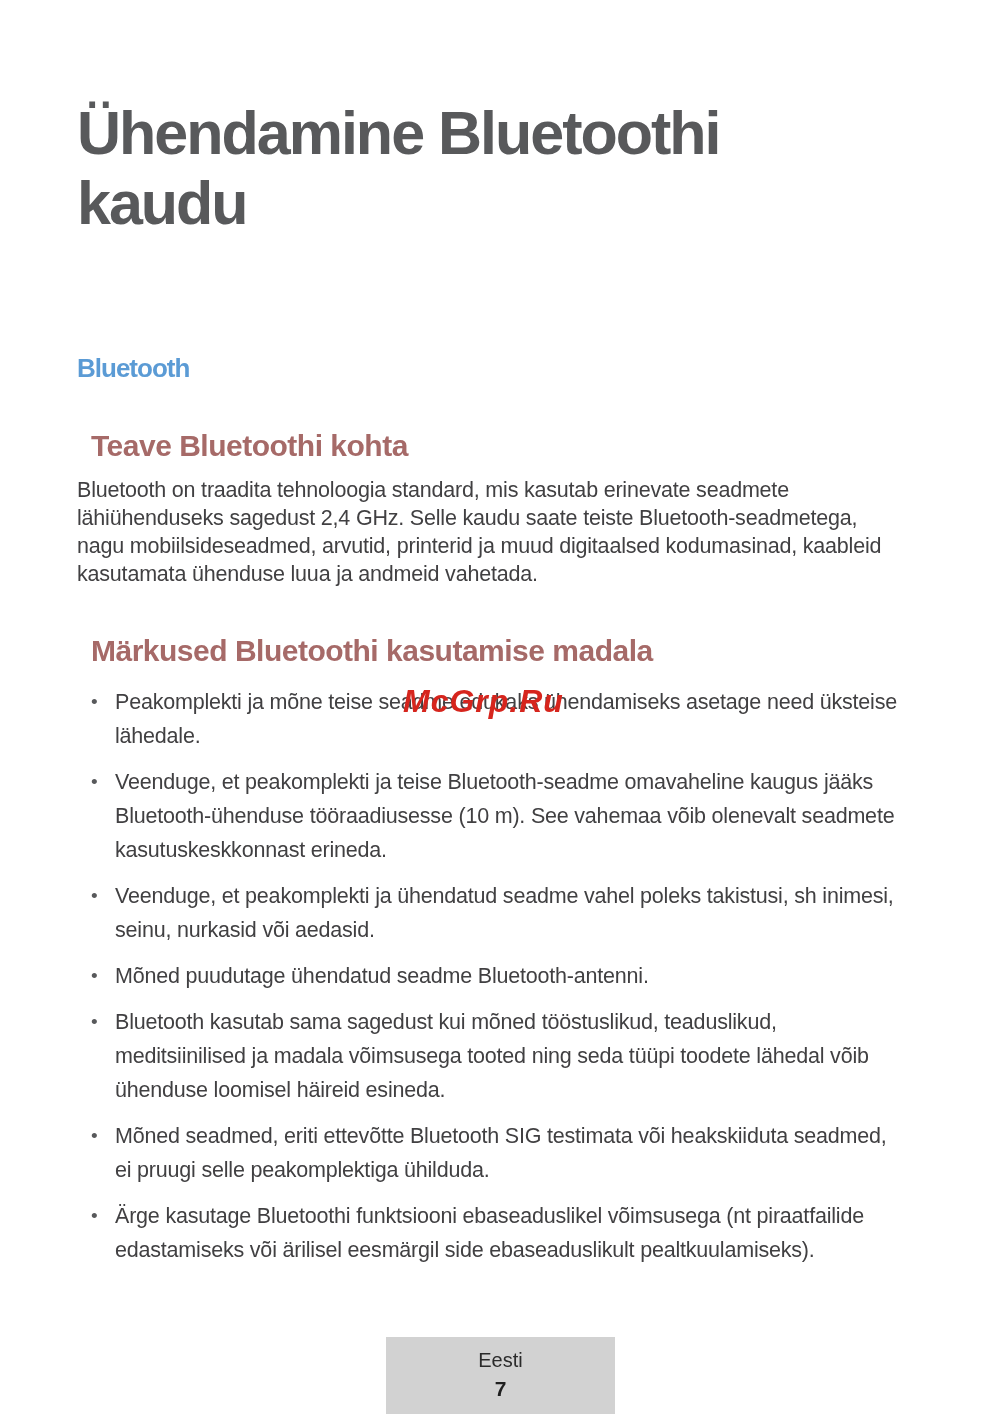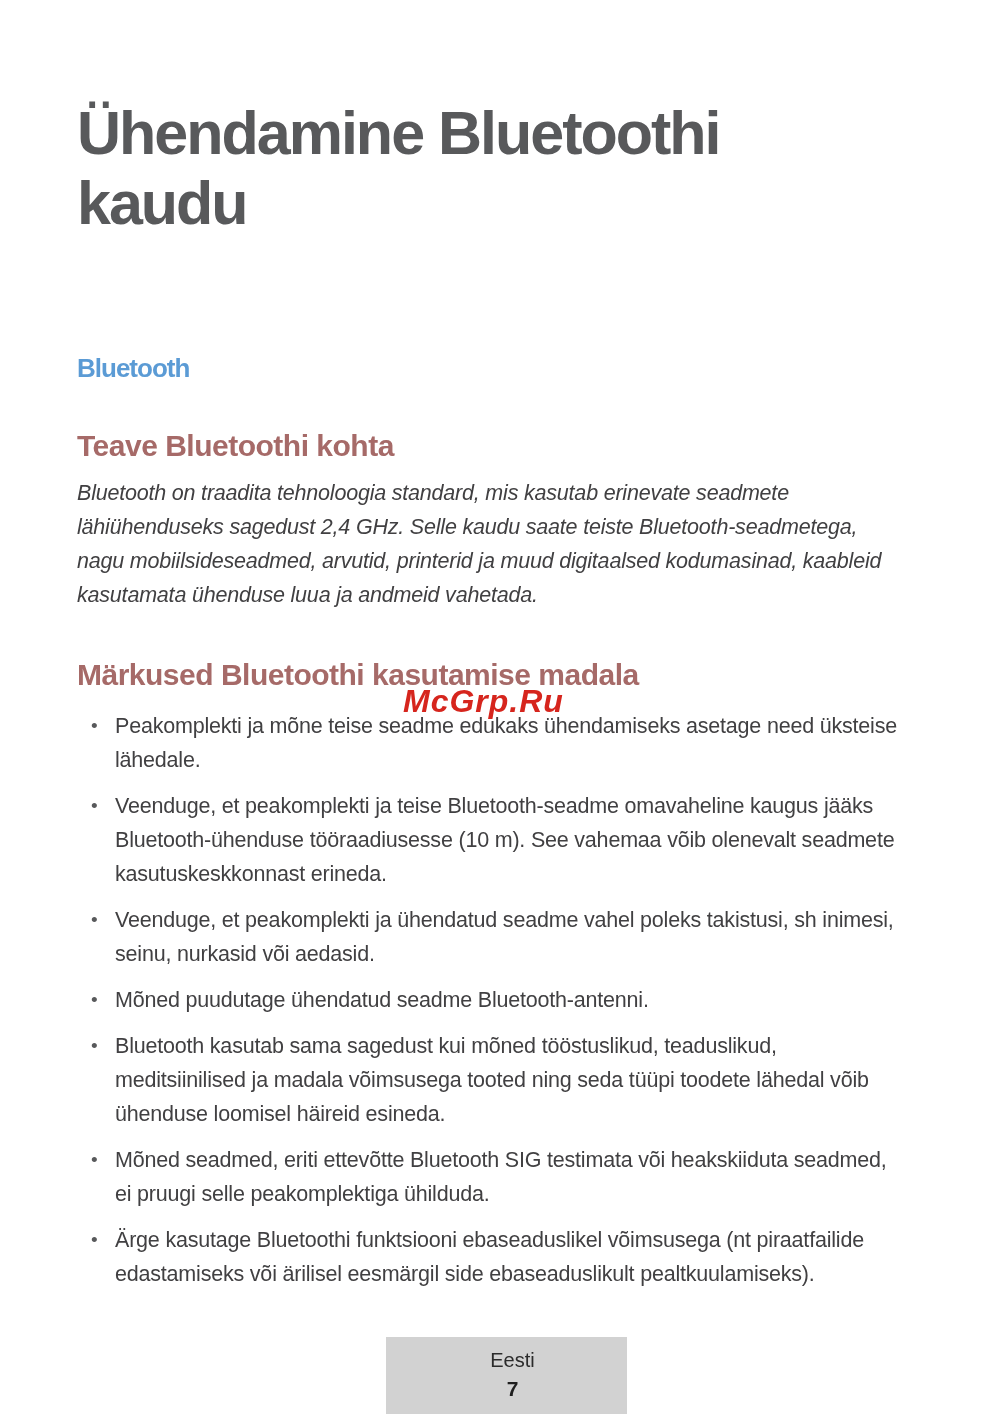--- a/index.html
+++ b/index.html
@@ -37,34 +37,33 @@
   }
   .chapter-heading{
     margin:116px 0 0 0;
     font-size:26px;
     line-height:1.1;
     font-weight:bold;
     letter-spacing:-1px;
     color:var(--accent-blue);
   }
   .section-heading{
-    margin:46px 0 0 0;
+    margin:46px 0 0 14px;
     font-size:30px;
     line-height:1.15;
     font-weight:bold;
     letter-spacing:-0.5px;
     color:var(--heading-red);
   }
   .body-text{
     margin:13px 0 0 0;
     font-size:21.5px;
-    line-height:34px;
+    line-height:28px;
     letter-spacing:-0.2px;
     color:var(--text-gray);
-    font-style:italic;
   }
   ul.bullets{
     list-style:none;
     margin:16px 0 0 0;
     padding:0;
   }
   ul.bullets li{
     position:relative;
     padding-left:38px;
     margin:0 0 12px 0;
@@ -94,21 +93,20 @@
     pointer-events:none;
   }
   .footer-box{
     position:absolute;
     left:386px;
     top:1337px;
     width:229px;
     height:77px;
     background:var(--footer-bg);
     text-align:center;
-    padding-left:12px;
   }
   .footer-lang{
     margin:12px 0 0 0;
     font-size:20px;
     color:var(--footer-text);
   }
   .footer-page{
     margin:5px 0 0 0;
     font-size:21px;
     font-weight:bold;

